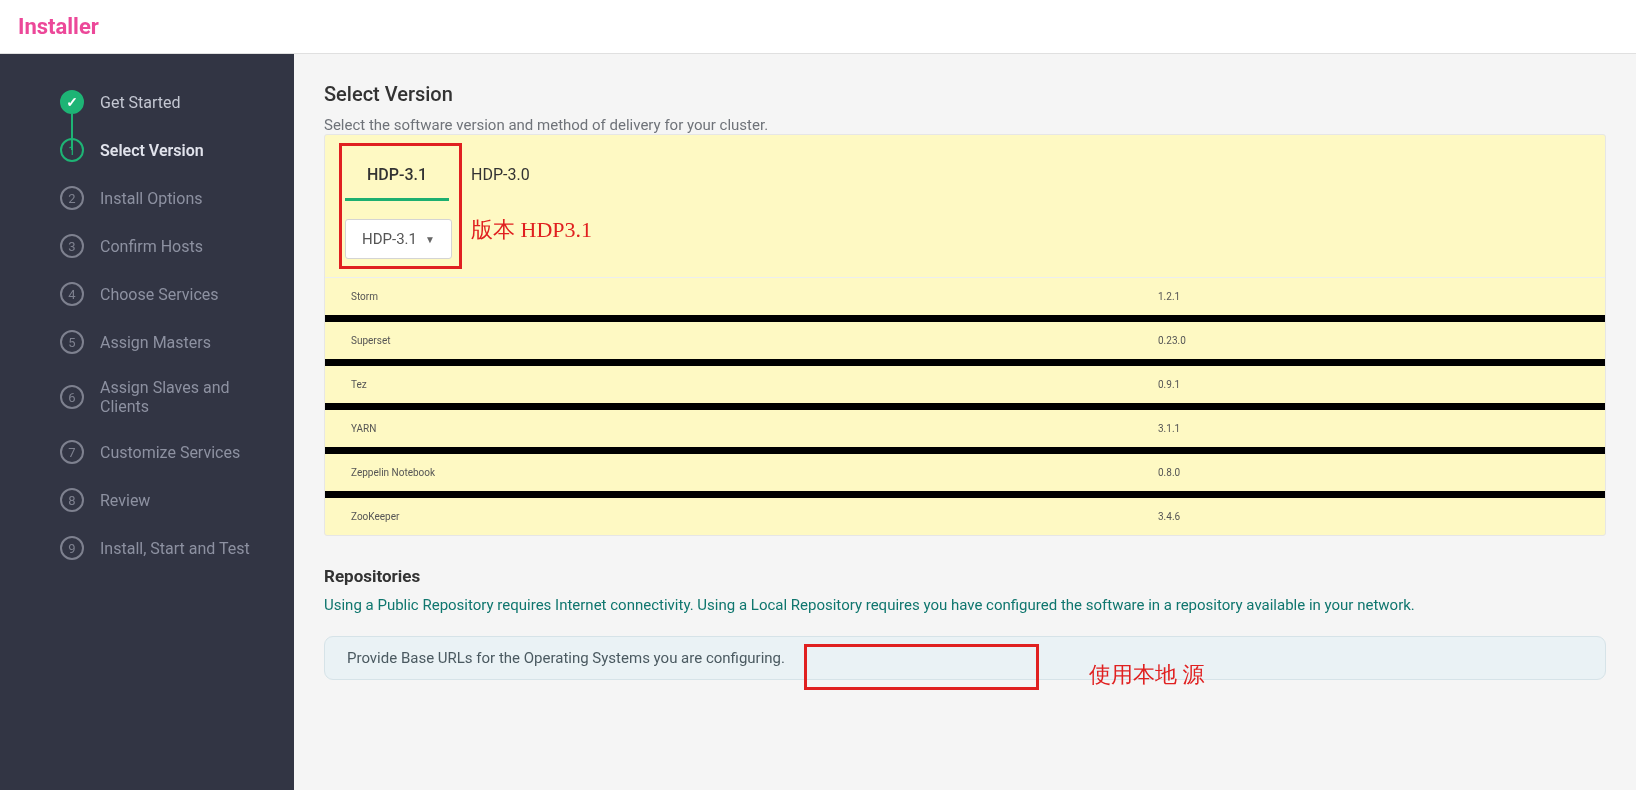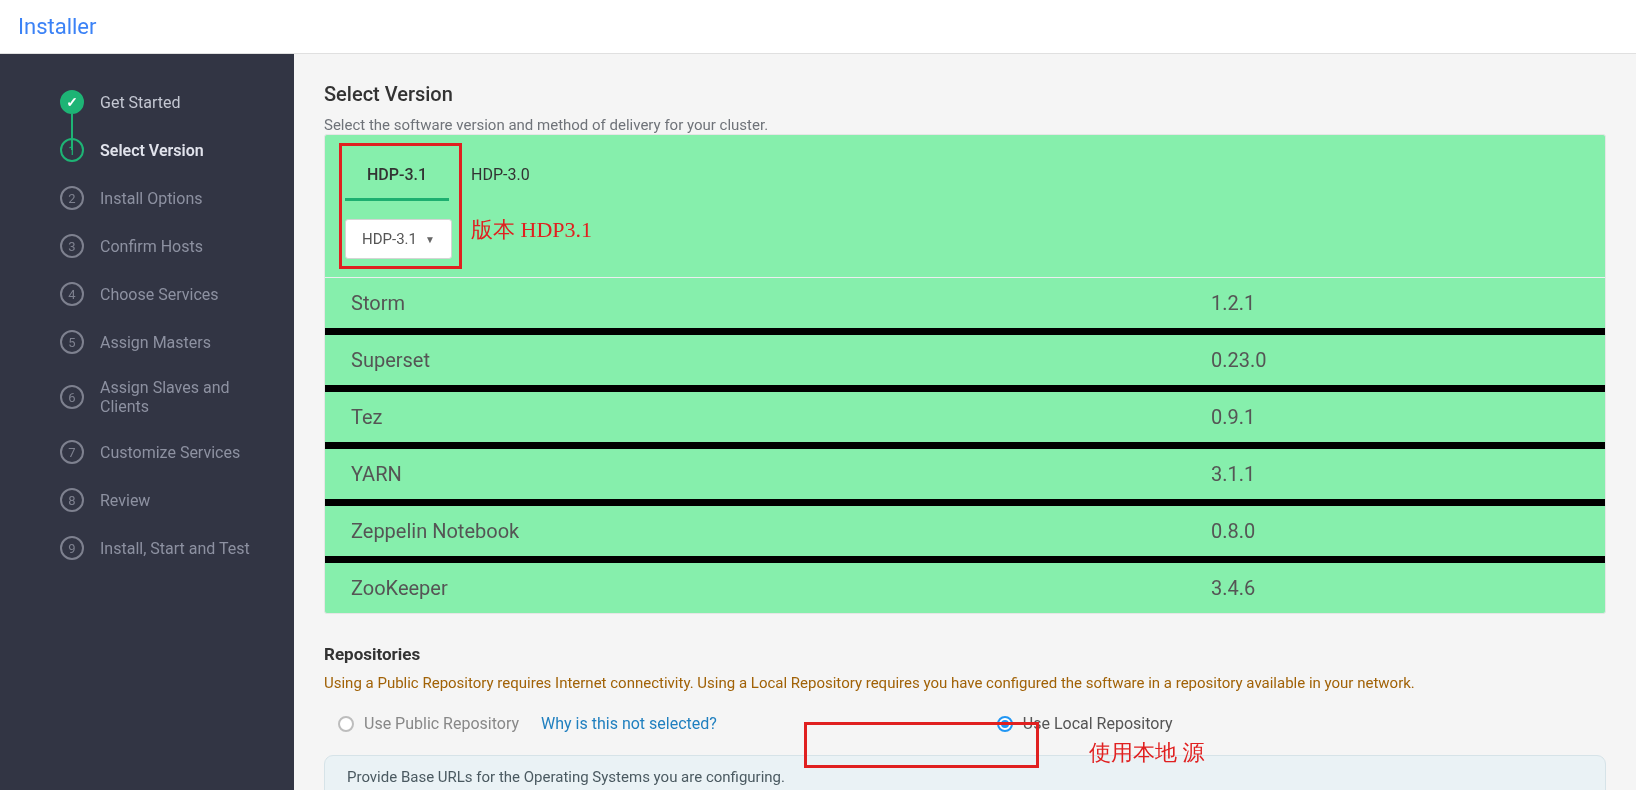--- a/index.html
+++ b/index.html
@@ -8,22 +8,22 @@
       background: #f5f5f5;
       color: #333;
     }
     .top-bar {
       background: #fff;
       border-bottom: 1px solid #e0e0e0;
       padding: 14px 18px;
     }
     .installer-title {
       font-size: 22px;
-      color: #3b82f6;
-      font-weight: 400;
+      color: #ec4899;
+      font-weight: 700;
     }
     .layout {
       display: flex;
       min-height: calc(100vh - 54px);
     }
     .sidebar {
       width: 294px;
       background: #323544;
       padding: 24px 0;
       flex-shrink: 0;
@@ -91,21 +91,21 @@
       font-size: 20px;
       color: #333;
       font-weight: 500;
       margin-bottom: 10px;
     }
     .page-desc {
       font-size: 15px;
       color: #6f7379;
     }
     .card {
-      background: #86efac;
+      background: #fef9c3;
       border: 1px solid #e6e6e6;
       border-radius: 3px;
       position: relative;
       margin-bottom: 30px;
     }
     .version-tabs {
       display: flex;
       padding: 20px 20px 0 20px;
       align-items: center;
     }
@@ -136,33 +136,33 @@
       gap: 8px;
       cursor: pointer;
       background: #fff;
     }
     .caret { font-size: 10px; color: #666; }
     .svc-table { width: 100%; border-collapse: collapse; }
     .svc-table tr { border-top: 7px solid #000000; }
     .svc-table tr:first-child { border-top: 1px solid #eceef0; }
     .svc-table td {
       padding: 13px 26px;
-      font-size: 20px;
+      font-size: 10px;
       color: #555;
     }
     .svc-table td.val { color: #555; }
     .repo-title {
       font-size: 17px;
       color: #333;
       font-weight: 700;
       margin-bottom: 10px;
     }
     .repo-desc {
       font-size: 15px;
-      color: #a16207;
+      color: #0f766e;
       margin-bottom: 22px;
     }
     .repo-options {
       display: flex;
       align-items: center;
       gap: 280px;
       margin-bottom: 22px;
       padding-left: 14px;
     }
     .radio-row { display: flex; align-items: center; gap: 10px; }
@@ -300,31 +300,20 @@
         </table>
 
       <div class="annot" style="left:14px; top:8px; width:123px; height:126px;"></div>
       <div class="annot-text" style="left:146px; top:80px;">版本 HDP3.1</div>
     </div>
 
     <div style="position:relative;">
       <h3 class="repo-title">Repositories</h3>
       <p class="repo-desc">Using a Public Repository requires Internet connectivity. Using a Local Repository requires you have configured the software in a repository available in your network.</p>
 
-      <div class="repo-options">
-        <div class="radio-row">
-          <span class="radio"></span>
-          <span class="radio-label disabled">Use Public Repository</span>
-          <a class="why-link">Why is this not selected?</a>
-        </div>
-        <div class="radio-row">
-          <span class="radio sel"></span>
-          <span class="radio-label">Use Local Repository</span>
-        </div>
-      </div>
 
       <div class="info-box">Provide Base URLs for the Operating Systems you are configuring.</div>
 
       <div class="annot" style="left:480px; top:78px; width:235px; height:46px;"></div>
       <div class="annot-text" style="left:765px; top:94px;">使用本地 源</div>
     </div>
   </main>
 </div>
 
 </body></html>

